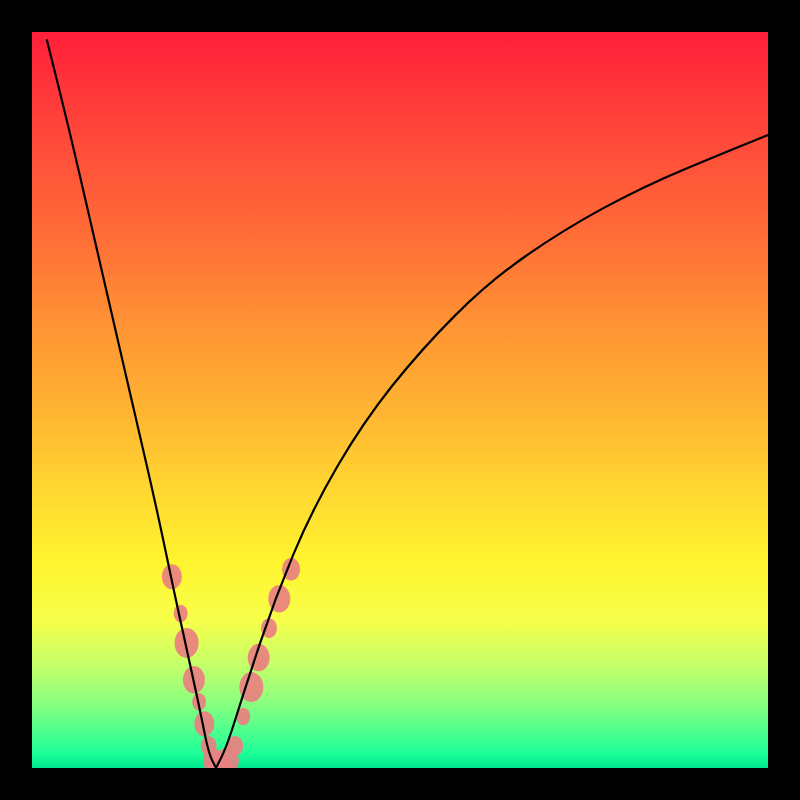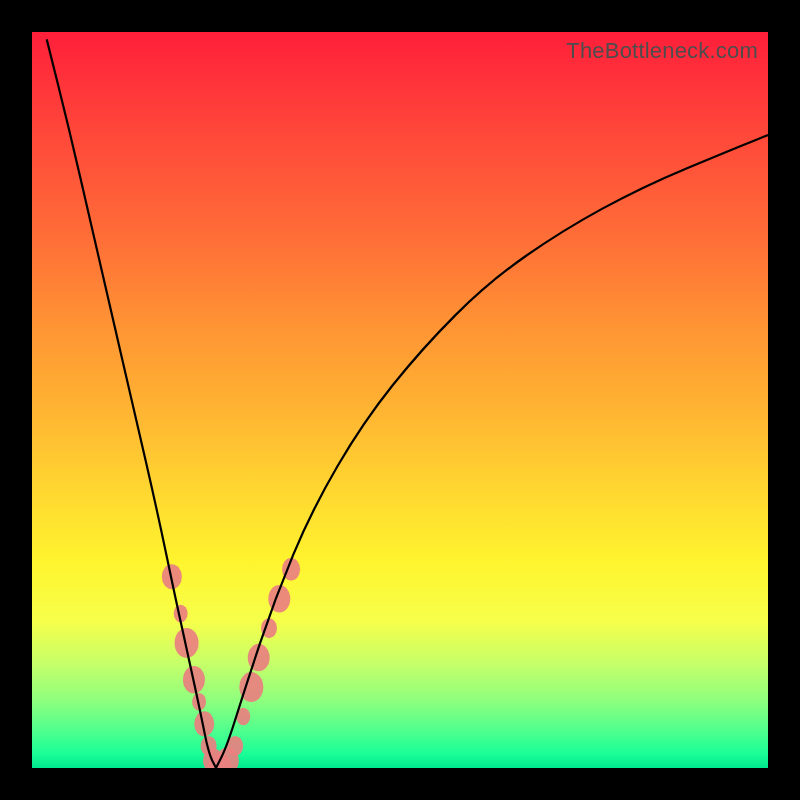--- a/index.html
+++ b/index.html
@@ -67,21 +67,20 @@
     fill-opacity: 0.92;
   }
 </style>
 </head>
 <body>
 
 <div class="frame">
 
   <div class="plot-area">
 
-    <div class="watermark">TheBottleneck.com</div>
 
     <svg class="curves" width="736" height="736" viewBox="0 0 736 736">
       <g id="markers-group">
           <ellipse cx="139.84" cy="544.64" rx="10" ry="12.5" class="blob"></ellipse>
           <ellipse cx="148.672" cy="581.44" rx="7" ry="8.75" class="blob"></ellipse>
           <ellipse cx="154.56" cy="610.88" rx="12" ry="15" class="blob"></ellipse>
           <ellipse cx="161.92" cy="647.6800000000001" rx="11" ry="13.75" class="blob"></ellipse>
           <ellipse cx="167.07199999999997" cy="669.76" rx="7" ry="8.75" class="blob"></ellipse>
           <ellipse cx="172.224" cy="691.84" rx="10" ry="12.5" class="blob"></ellipse>
           <ellipse cx="176.64" cy="713.92" rx="8" ry="10" class="blob"></ellipse>

